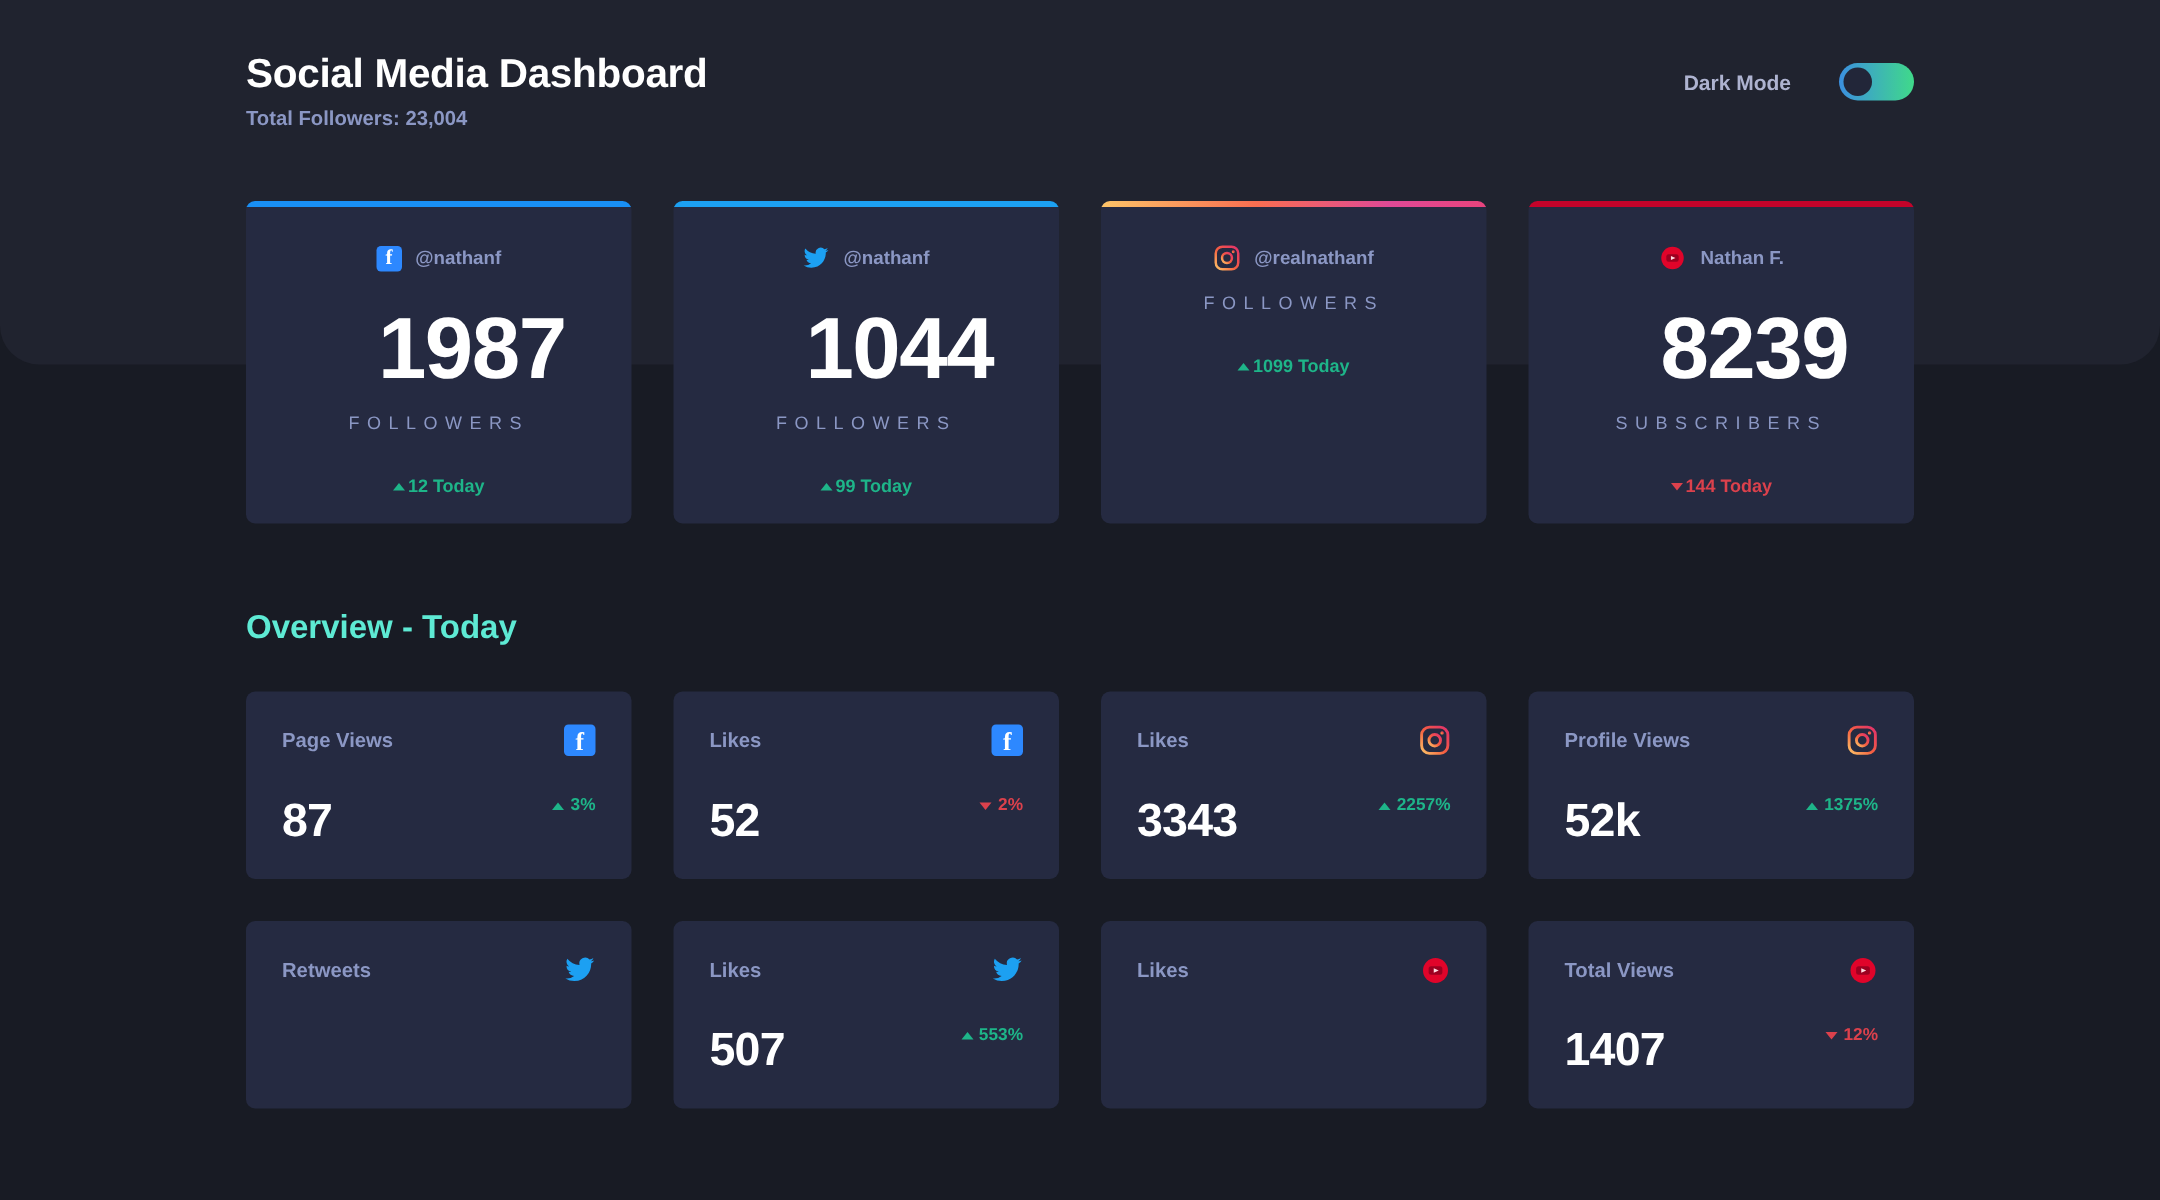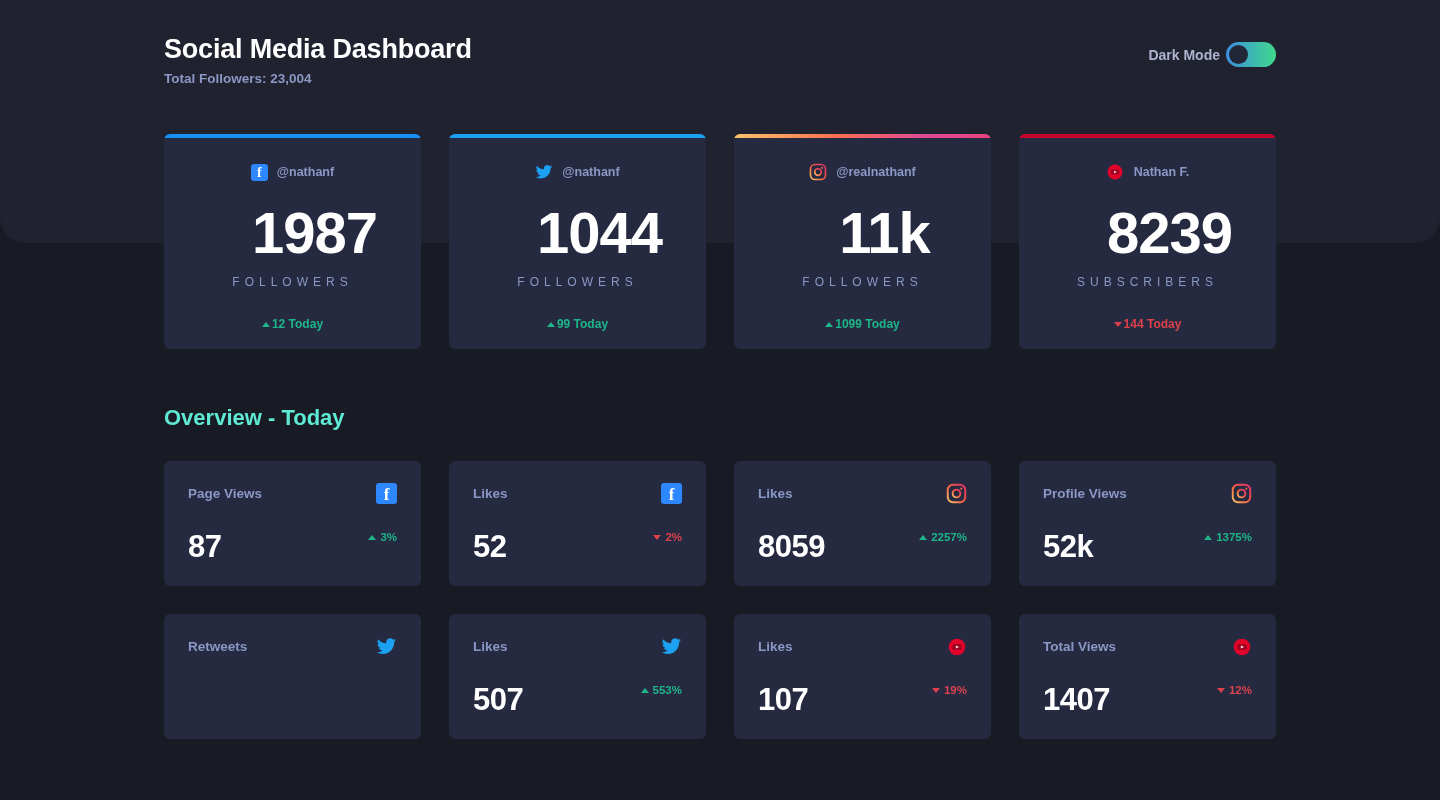--- a/index.html
+++ b/index.html
@@ -18,21 +18,21 @@
     border-bottom-left-radius: 26px;
     border-bottom-right-radius: 26px;
   }
 
   .content { position: relative; width: 1112px; margin: 0 auto; padding-top: 32px; }
 
   
   .header { display: flex; align-items: flex-start; justify-content: space-between; height: 60px; }
   .title { font-size: 27px; font-weight: bold; color: #ffffff; letter-spacing: -0.2px; line-height: 34px; }
   .subtitle { font-size: 13.5px; font-weight: bold; color: #8b97c4; margin-top: 5px; }
-  .darkmode { display: flex; align-items: center; gap: 6px; margin-top: 10px; }
+  .darkmode { display: flex; align-items: center; gap: 32px; margin-top: 10px; }
   .darkmode-label { font-size: 14px; font-weight: bold; color: #aeb3d0; }
   .toggle {
     width: 50px; height: 25px; border-radius: 13px;
     background: linear-gradient(90deg, #3b8fe0 0%, #40d98a 100%);
     position: relative; cursor: pointer; flex: none;
   }
   .toggle .knob {
     position: absolute; top: 3px; left: 3px; width: 19px; height: 19px;
     border-radius: 50%; background: #222639;
   }
@@ -161,21 +161,20 @@
                     <stop offset="100%" stop-color="#e1306c"></stop>
                   </linearGradient>
                 </defs>
                 <rect x="2" y="2" width="20" height="20" rx="6" ry="6" fill="none" stroke="url(#iggrads)" stroke-width="2.2"></rect>
                 <circle cx="12" cy="12" r="4.4" fill="none" stroke="url(#iggrads)" stroke-width="2.2"></circle>
                 <circle cx="17.6" cy="6.4" r="1.3" fill="url(#iggrads)"></circle>
               </svg>
             </span>
             <span class="handle-text">@realnathanf</span>
           </div>
-          <div class="stat-number">11k</div>
           <div class="stat-label">Followers</div>
           <div class="stat-change up">
             <span class="arrow a-up"></span>
             <span>1099 Today</span>
           </div>
         </div>
         <div class="stat-card">
           <div class="topbar bar-youtube"></div>
           <div class="handle-row">
             <span class="ic ic-yt">
@@ -241,21 +240,21 @@
                     <stop offset="100%" stop-color="#e1306c"></stop>
                   </linearGradient>
                 </defs>
                 <rect x="2" y="2" width="20" height="20" rx="6" ry="6" fill="none" stroke="url(#iggradb)" stroke-width="2.2"></rect>
                 <circle cx="12" cy="12" r="4.4" fill="none" stroke="url(#iggradb)" stroke-width="2.2"></circle>
                 <circle cx="17.6" cy="6.4" r="1.3" fill="url(#iggradb)"></circle>
               </svg>
             </span>
           </div>
           <div class="ov-bottom">
-            <span class="ov-value">8059</span>
+            <span class="ov-value">3343</span>
             <span class="ov-change up">
               <span class="arrow a-up"></span>
               <span>2257%</span>
             </span>
           </div>
         </div>
         <div class="ov-card">
           <div class="ov-top">
             <span class="ov-label">Profile Views</span>
             <span class="ic ic-ig ic-ig-lg">
@@ -312,27 +311,20 @@
           <div class="ov-top">
             <span class="ov-label">Likes</span>
             <span class="ic ic-yt ic-yt-lg">
               <svg width="20" height="20" viewBox="0 0 24 24">
                 <circle cx="12" cy="12" r="10" fill="#e0042a"></circle>
                 <rect x="6.5" y="8.6" width="11" height="6.8" rx="2" ry="2" fill="#9c0020"></rect>
                 <path d="M10.6 10.2 L14.6 12 L10.6 13.8 Z" fill="#ffd9e0"></path>
               </svg>
             </span>
           </div>
-          <div class="ov-bottom">
-            <span class="ov-value">107</span>
-            <span class="ov-change down">
-              <span class="arrow a-down"></span>
-              <span>19%</span>
-            </span>
-          </div>
         </div>
         <div class="ov-card">
           <div class="ov-top">
             <span class="ov-label">Total Views</span>
             <span class="ic ic-yt ic-yt-lg">
               <svg width="20" height="20" viewBox="0 0 24 24">
                 <circle cx="12" cy="12" r="10" fill="#e0042a"></circle>
                 <rect x="6.5" y="8.6" width="11" height="6.8" rx="2" ry="2" fill="#9c0020"></rect>
                 <path d="M10.6 10.2 L14.6 12 L10.6 13.8 Z" fill="#ffd9e0"></path>
               </svg>

